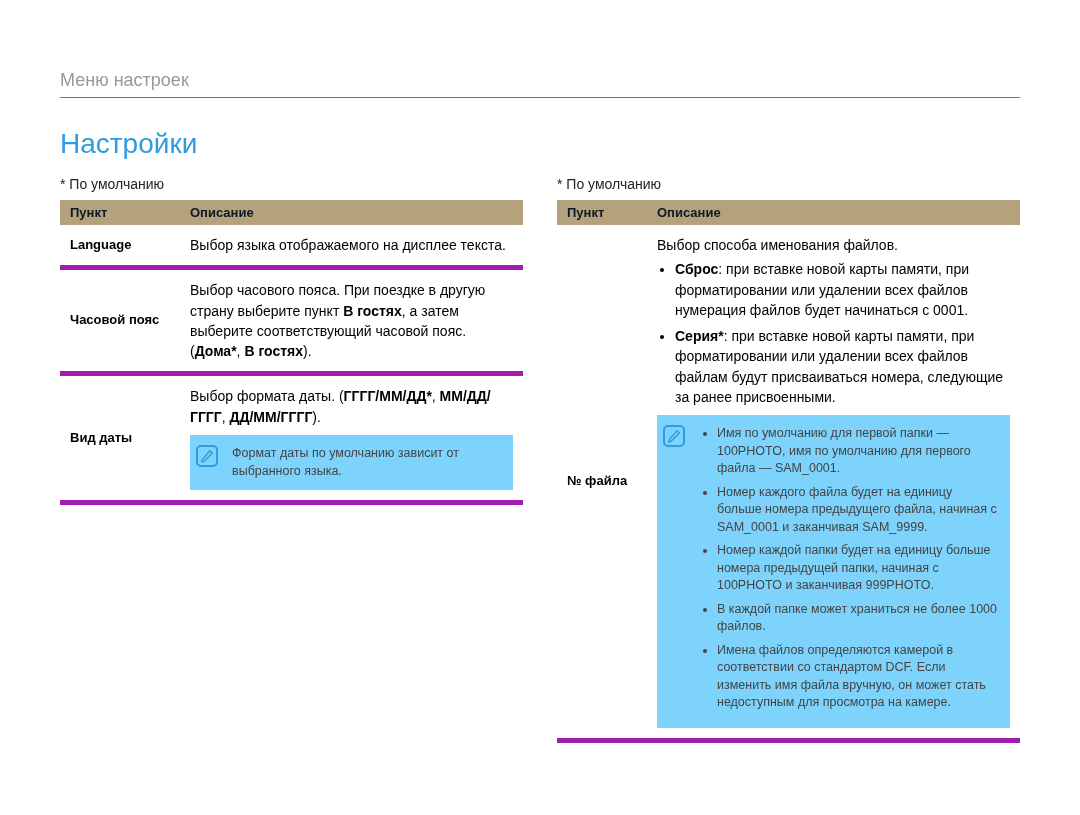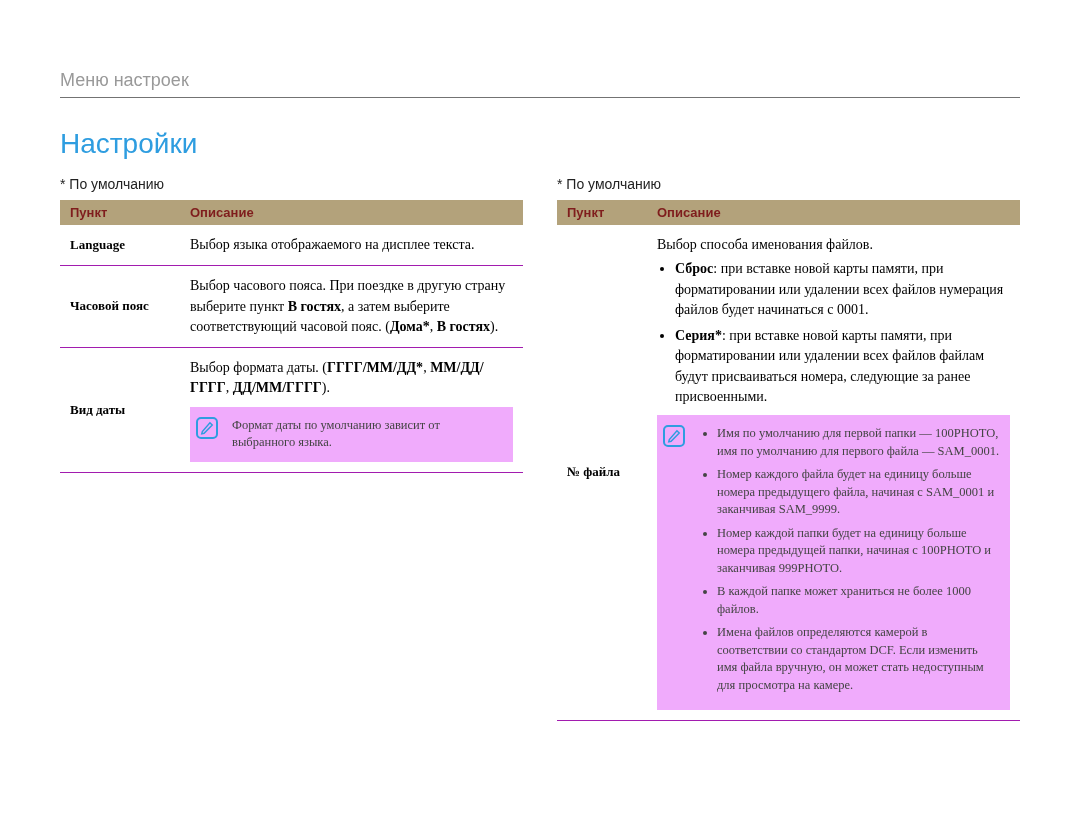--- a/index.html
+++ b/index.html
@@ -25,45 +25,44 @@
   .col { flex: 1 1 0; }
   .default-note {
     text-align: left;
     font-size: 14px;
     color: #222;
     margin-bottom: 8px;
   }
   table { width: 100%; border-collapse: collapse; font-size: 14px; }
   th {
     background: #b3a27b;
-    color: #7f1d1d;
+    color: #0f172a;
     text-align: left;
     font-weight: bold;
     padding: 5px 10px;
     font-size: 13px;
   }
   th.col-item { width: 120px; }
   td {
     vertical-align: top;
     padding: 10px;
-    border-bottom: 1px solid #a21caf;
+    border-bottom: 5px solid #a21caf;
     line-height: 1.45;
-    font-family: Liberation Serif, serif;
   }
   td.item-cell {
     font-weight: bold;
     font-size: 13px;
     vertical-align: middle;
   }
   .bold { font-weight: bold; }
   .note-box {
     display: flex;
     align-items: flex-start;
     gap: 14px;
-    background: #f0abfc;
+    background: #7dd3fc;
     padding: 10px 10px 10px 6px;
     margin-top: 8px;
     font-size: 12.5px;
     color: #444;
     line-height: 1.4;
   }
   .note-icon {
     width: 22px; height: 22px;
     border: 2px solid #2e9de0;
     border-radius: 5px;

